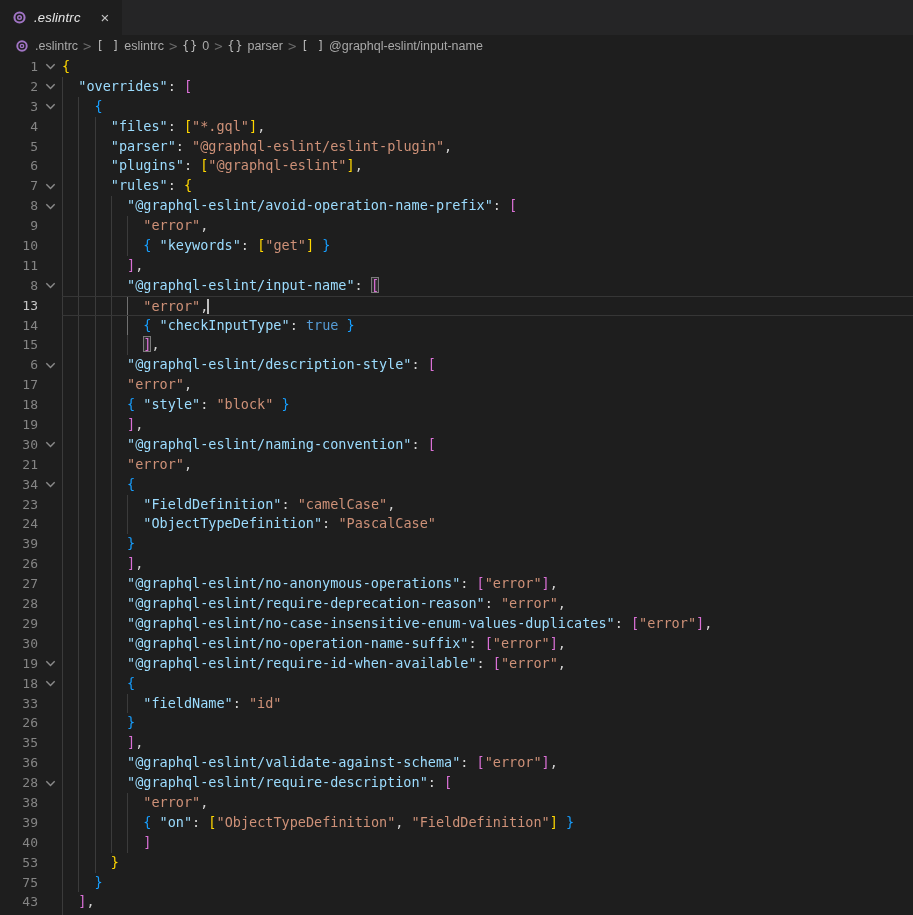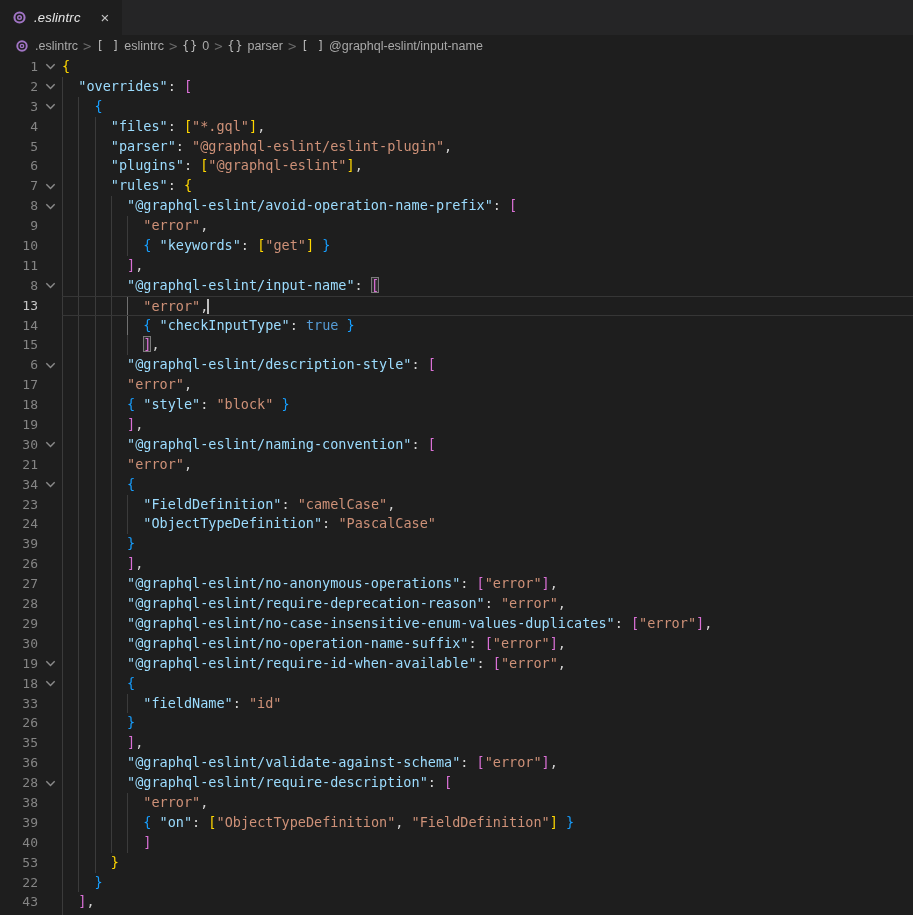--- a/index.html
+++ b/index.html
@@ -166,16 +166,16 @@
     <div class="line"><div class="num">26</div><div class="foldcell"></div><div class="code"><span class="guide" style="left: 0px;"></span><span class="guide" style="left: 16.26px;"></span><span class="guide" style="left: 32.52px;"></span><span class="guide" style="left: 48.78px;"></span><span class="txt" style="padding-left: 65.04px;"><span class="tk b3">}</span></span></div></div>
     <div class="line"><div class="num">35</div><div class="foldcell"></div><div class="code"><span class="guide" style="left: 0px;"></span><span class="guide" style="left: 16.26px;"></span><span class="guide" style="left: 32.52px;"></span><span class="guide" style="left: 48.78px;"></span><span class="txt" style="padding-left: 65.04px;"><span class="tk b2">]</span><span class="tk p">,</span></span></div></div>
     <div class="line"><div class="num">36</div><div class="foldcell"></div><div class="code"><span class="guide" style="left: 0px;"></span><span class="guide" style="left: 16.26px;"></span><span class="guide" style="left: 32.52px;"></span><span class="guide" style="left: 48.78px;"></span><span class="txt" style="padding-left: 65.04px;"><span class="tk k">"@graphql-eslint/validate-against-schema"</span><span class="tk p">: </span><span class="tk b2">[</span><span class="tk s">"error"</span><span class="tk b2">]</span><span class="tk p">,</span></span></div></div>
     <div class="line"><div class="num">28</div><div class="foldcell"><svg width="11" height="11" viewBox="0 0 10 10">
           <path d="M1.2 3 L5 6.8 L8.8 3" stroke="#8a8a8a" fill="none" stroke-width="1.3"></path>
         </svg></div><div class="code"><span class="guide" style="left: 0px;"></span><span class="guide" style="left: 16.26px;"></span><span class="guide" style="left: 32.52px;"></span><span class="guide" style="left: 48.78px;"></span><span class="txt" style="padding-left: 65.04px;"><span class="tk k">"@graphql-eslint/require-description"</span><span class="tk p">: </span><span class="tk b2">[</span></span></div></div>
     <div class="line"><div class="num">38</div><div class="foldcell"></div><div class="code"><span class="guide" style="left: 0px;"></span><span class="guide" style="left: 16.26px;"></span><span class="guide" style="left: 32.52px;"></span><span class="guide" style="left: 48.78px;"></span><span class="guide" style="left: 65.04px;"></span><span class="txt" style="padding-left: 81.3px;"><span class="tk s">"error"</span><span class="tk p">,</span></span></div></div>
     <div class="line"><div class="num">39</div><div class="foldcell"></div><div class="code"><span class="guide" style="left: 0px;"></span><span class="guide" style="left: 16.26px;"></span><span class="guide" style="left: 32.52px;"></span><span class="guide" style="left: 48.78px;"></span><span class="guide" style="left: 65.04px;"></span><span class="txt" style="padding-left: 81.3px;"><span class="tk b3">{</span><span class="tk p"> </span><span class="tk k">"on"</span><span class="tk p">: </span><span class="tk b1">[</span><span class="tk s">"ObjectTypeDefinition"</span><span class="tk p">, </span><span class="tk s">"FieldDefinition"</span><span class="tk b1">]</span><span class="tk p"> </span><span class="tk b3">}</span></span></div></div>
     <div class="line"><div class="num">40</div><div class="foldcell"></div><div class="code"><span class="guide" style="left: 0px;"></span><span class="guide" style="left: 16.26px;"></span><span class="guide" style="left: 32.52px;"></span><span class="guide" style="left: 48.78px;"></span><span class="guide" style="left: 65.04px;"></span><span class="txt" style="padding-left: 81.3px;"><span class="tk b2">]</span></span></div></div>
     <div class="line"><div class="num">53</div><div class="foldcell"></div><div class="code"><span class="guide" style="left: 0px;"></span><span class="guide" style="left: 16.26px;"></span><span class="guide" style="left: 32.52px;"></span><span class="txt" style="padding-left: 48.78px;"><span class="tk b1">}</span></span></div></div>
-    <div class="line"><div class="num">22</div><div class="foldcell"></div><div class="code"><span class="guide" style="left: 0px;"></span><span class="guide" style="left: 16.26px;"></span><span class="txt" style="padding-left: 32.52px;"><span class="tk b3">}</span></span></div></div>
+    <div class="line"><div class="num">75</div><div class="foldcell"></div><div class="code"><span class="guide" style="left: 0px;"></span><span class="guide" style="left: 16.26px;"></span><span class="txt" style="padding-left: 32.52px;"><span class="tk b3">}</span></span></div></div>
     <div class="line"><div class="num">43</div><div class="foldcell"></div><div class="code"><span class="guide" style="left: 0px;"></span><span class="txt" style="padding-left: 16.26px;"><span class="tk b2">]</span><span class="tk p">,</span></span></div></div>
     <div class="line"><div class="num">44</div><div class="foldcell"></div><div class="code"><span class="guide" style="left: 0px;"></span><span class="txt" style="padding-left: 16.26px;"><span class="tk k">"parser"</span><span class="tk p">: </span><span class="tk s">"@typescript-eslint/parser"</span></span></div></div>
   </div>
 
 </body></html>

